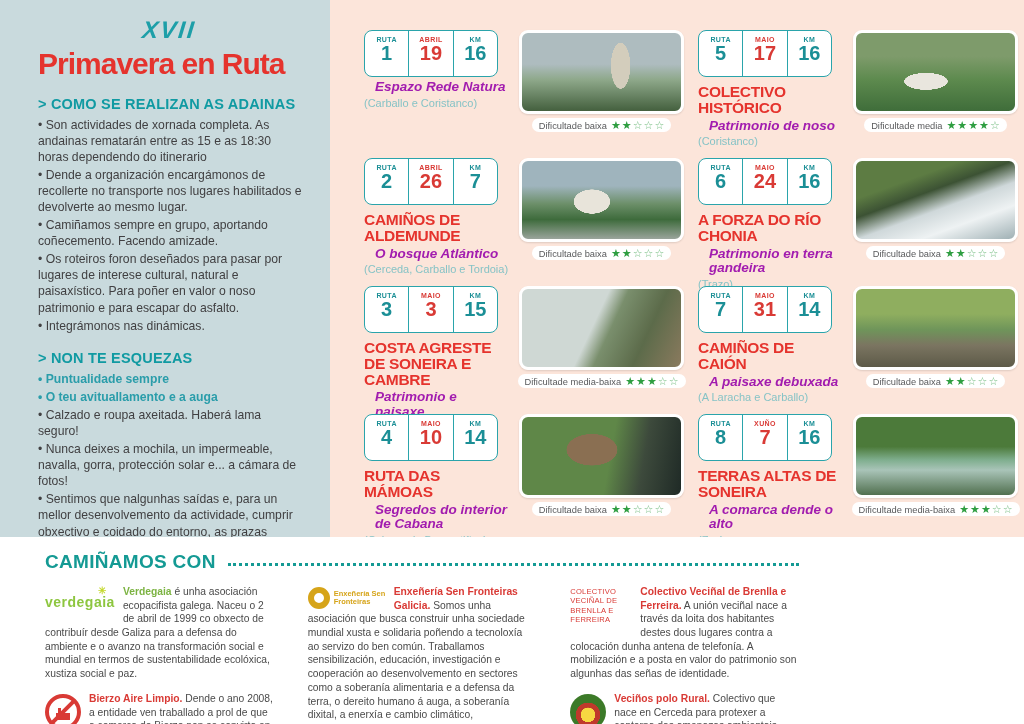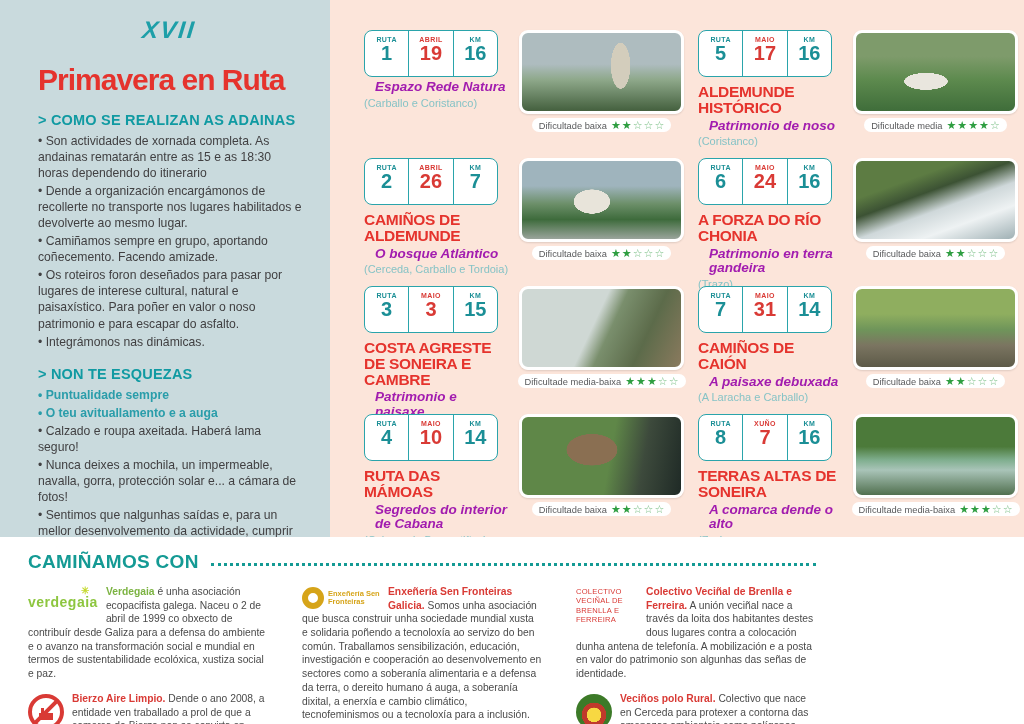--- a/index.html
+++ b/index.html
@@ -4,21 +4,21 @@
 <style>
   * { margin:0; padding:0; box-sizing:border-box; }
   html,body { width:1024px; height:724px; }
   body { font-family:"Liberation Sans", sans-serif; background:#ffffff; position:relative; overflow:hidden; }
 
   .page { position:relative; width:1024px; height:724px; background:#ffffff; }
 
   
   .panel-left { position:absolute; left:0; top:0; width:330px; height:537px; background:#c9dadd; padding:16px 20px 0 38px; }
   .edition { text-align:center; width:262px; color:#1d9fa8; font-style:italic; font-weight:bold; font-size:24px; letter-spacing:2px; transform:skewX(-6deg); }
-  .main-title { color:#e5332d; font-weight:bold; font-size:30px; letter-spacing:-1px; line-height:1.05; margin-top:20px; white-space:nowrap; }
+  .main-title { color:#e5332d; font-weight:bold; font-size:30px; letter-spacing:-1px; line-height:1.05; margin-top:4px; white-space:nowrap; }
   .sec-heading { color:#109aa2; font-weight:bold; font-size:14.5px; letter-spacing:.2px; margin-top:16px; margin-bottom:5px; }
   .bullet { color:#414042; font-size:12.2px; line-height:1.32; margin-bottom:2px; width:266px; }
   .bullet.hl { color:#2a9daa; font-weight:bold; }
 
   
   .panel-routes { position:absolute; left:330px; top:0; width:694px; height:537px; background:#fce5da; padding:30px 8px 0 34px; display:grid; grid-template-columns:320px 320px; column-gap:14px; row-gap:16px; align-content:start; }
   .card { display:flex; gap:9px; height:112px; }
   .card-info { width:146px; flex:none; }
   .sched { display:flex; width:134px; height:47px; background:#ffffff; border:1.5px solid #2aa4ab; border-radius:8px; overflow:hidden; }
   .sched-cell { flex:1; text-align:center; padding-top:5px; border-left:1.5px solid #2aa4ab; }
@@ -43,21 +43,21 @@
   .p1 { background:radial-gradient(16px 38px at 62% 42%,#d3cdbc 0 60%,transparent 61%),linear-gradient(180deg,#aebcbf 0 40%,#8ea88a 60%,#44603e 100%); }
   .p2 { background:radial-gradient(30px 20px at 44% 52%,#e8e4da 0 60%,transparent 61%),linear-gradient(180deg,#9fb4bd 0 32%,#6c8f69 55%,#3e6b3c 75%,#9aa49b 100%); }
   .p3 { background:linear-gradient(115deg,#cfd8d4 0 45%,#7a8f6d 55%,#5c6b4a 75%,#8a7a5e 100%); }
   .p4 { background:radial-gradient(42px 26px at 44% 42%,#8a6f52 0 60%,transparent 61%),linear-gradient(100deg,#5f8748 0 55%,#3d4a3c 75%,#1f2a26 100%); }
   .p5 { background:radial-gradient(36px 14px at 44% 62%,#e9e6de 0 60%,transparent 61%),linear-gradient(180deg,#7e9b6b 0 30%,#5d8a4e 60%,#3f6d3a 100%); }
   .p6 { background:linear-gradient(160deg,#5d7c43 0 28%,#3c5234 42%,#cfd8da 58%,#eef2f3 75%,#9fb0b4 100%); }
   .p7 { background:linear-gradient(180deg,#8fae5f 0 32%,#6f955a 52%,#7b7561 72%,#5d5a48 100%); }
   .p8 { background:linear-gradient(180deg,#4c7a3a 0 38%,#7fae8e 55%,#a9c4b8 68%,#51704f 100%); }
 
   
-  .footer { position:absolute; left:0; top:537px; width:844px; height:187px; background:#ffffff; padding:14px 28px 0; }
+  .footer { position:absolute; left:0; top:537px; width:844px; height:187px; background:#ffffff; padding:14px 45px 0; }
   .footer-head { display:flex; align-items:center; gap:12px; }
   .footer-title { color:#149a94; font-weight:bold; font-size:19px; letter-spacing:.3px; white-space:nowrap; }
   .dots { flex:1; border-bottom:3px dotted #149a94; height:1px; margin-top:4px; }
   .footer-cols { display:grid; grid-template-columns:1fr 1fr 1fr; column-gap:34px; margin-top:12px; }
   .org { font-size:10.3px; color:#4a4a4a; line-height:1.33; margin-bottom:11px; overflow:hidden; }
   .org-name { font-weight:bold; color:#d93a35; }
   .org-name.green { color:#7cb342; }
   .org-logo { float:left; margin:2px 8px 2px 0; }
 
   .logo-verdegaia { color:#8dc63f; font-weight:bold; font-size:14px; letter-spacing:.5px; position:relative; padding-top:6px; }
@@ -151,21 +151,21 @@
             </div>
           <div class="sched-cell red">
               <div class="sched-label">MAIO</div>
               <div class="sched-value">17</div>
             </div>
           <div class="sched-cell teal">
               <div class="sched-label">KM</div>
               <div class="sched-value">16</div>
             </div>
         </div>
-        <div class="card-title">ALDEMUNDE HISTÓRICO</div>
+        <div class="card-title">COLECTIVO HISTÓRICO</div>
         <div class="card-sub">Patrimonio de noso</div>
         <div class="card-loc">(Coristanco)</div>
       </div>
       <div class="card-photo">
         <div class="photo p5" title="aldea no val con casas brancas"></div>
         <div class="diff">
           <span class="diff-label">Dificultade media</span>
           <span class="stars">
               <span class="star filled">★</span>
               <span class="star filled">★</span>

